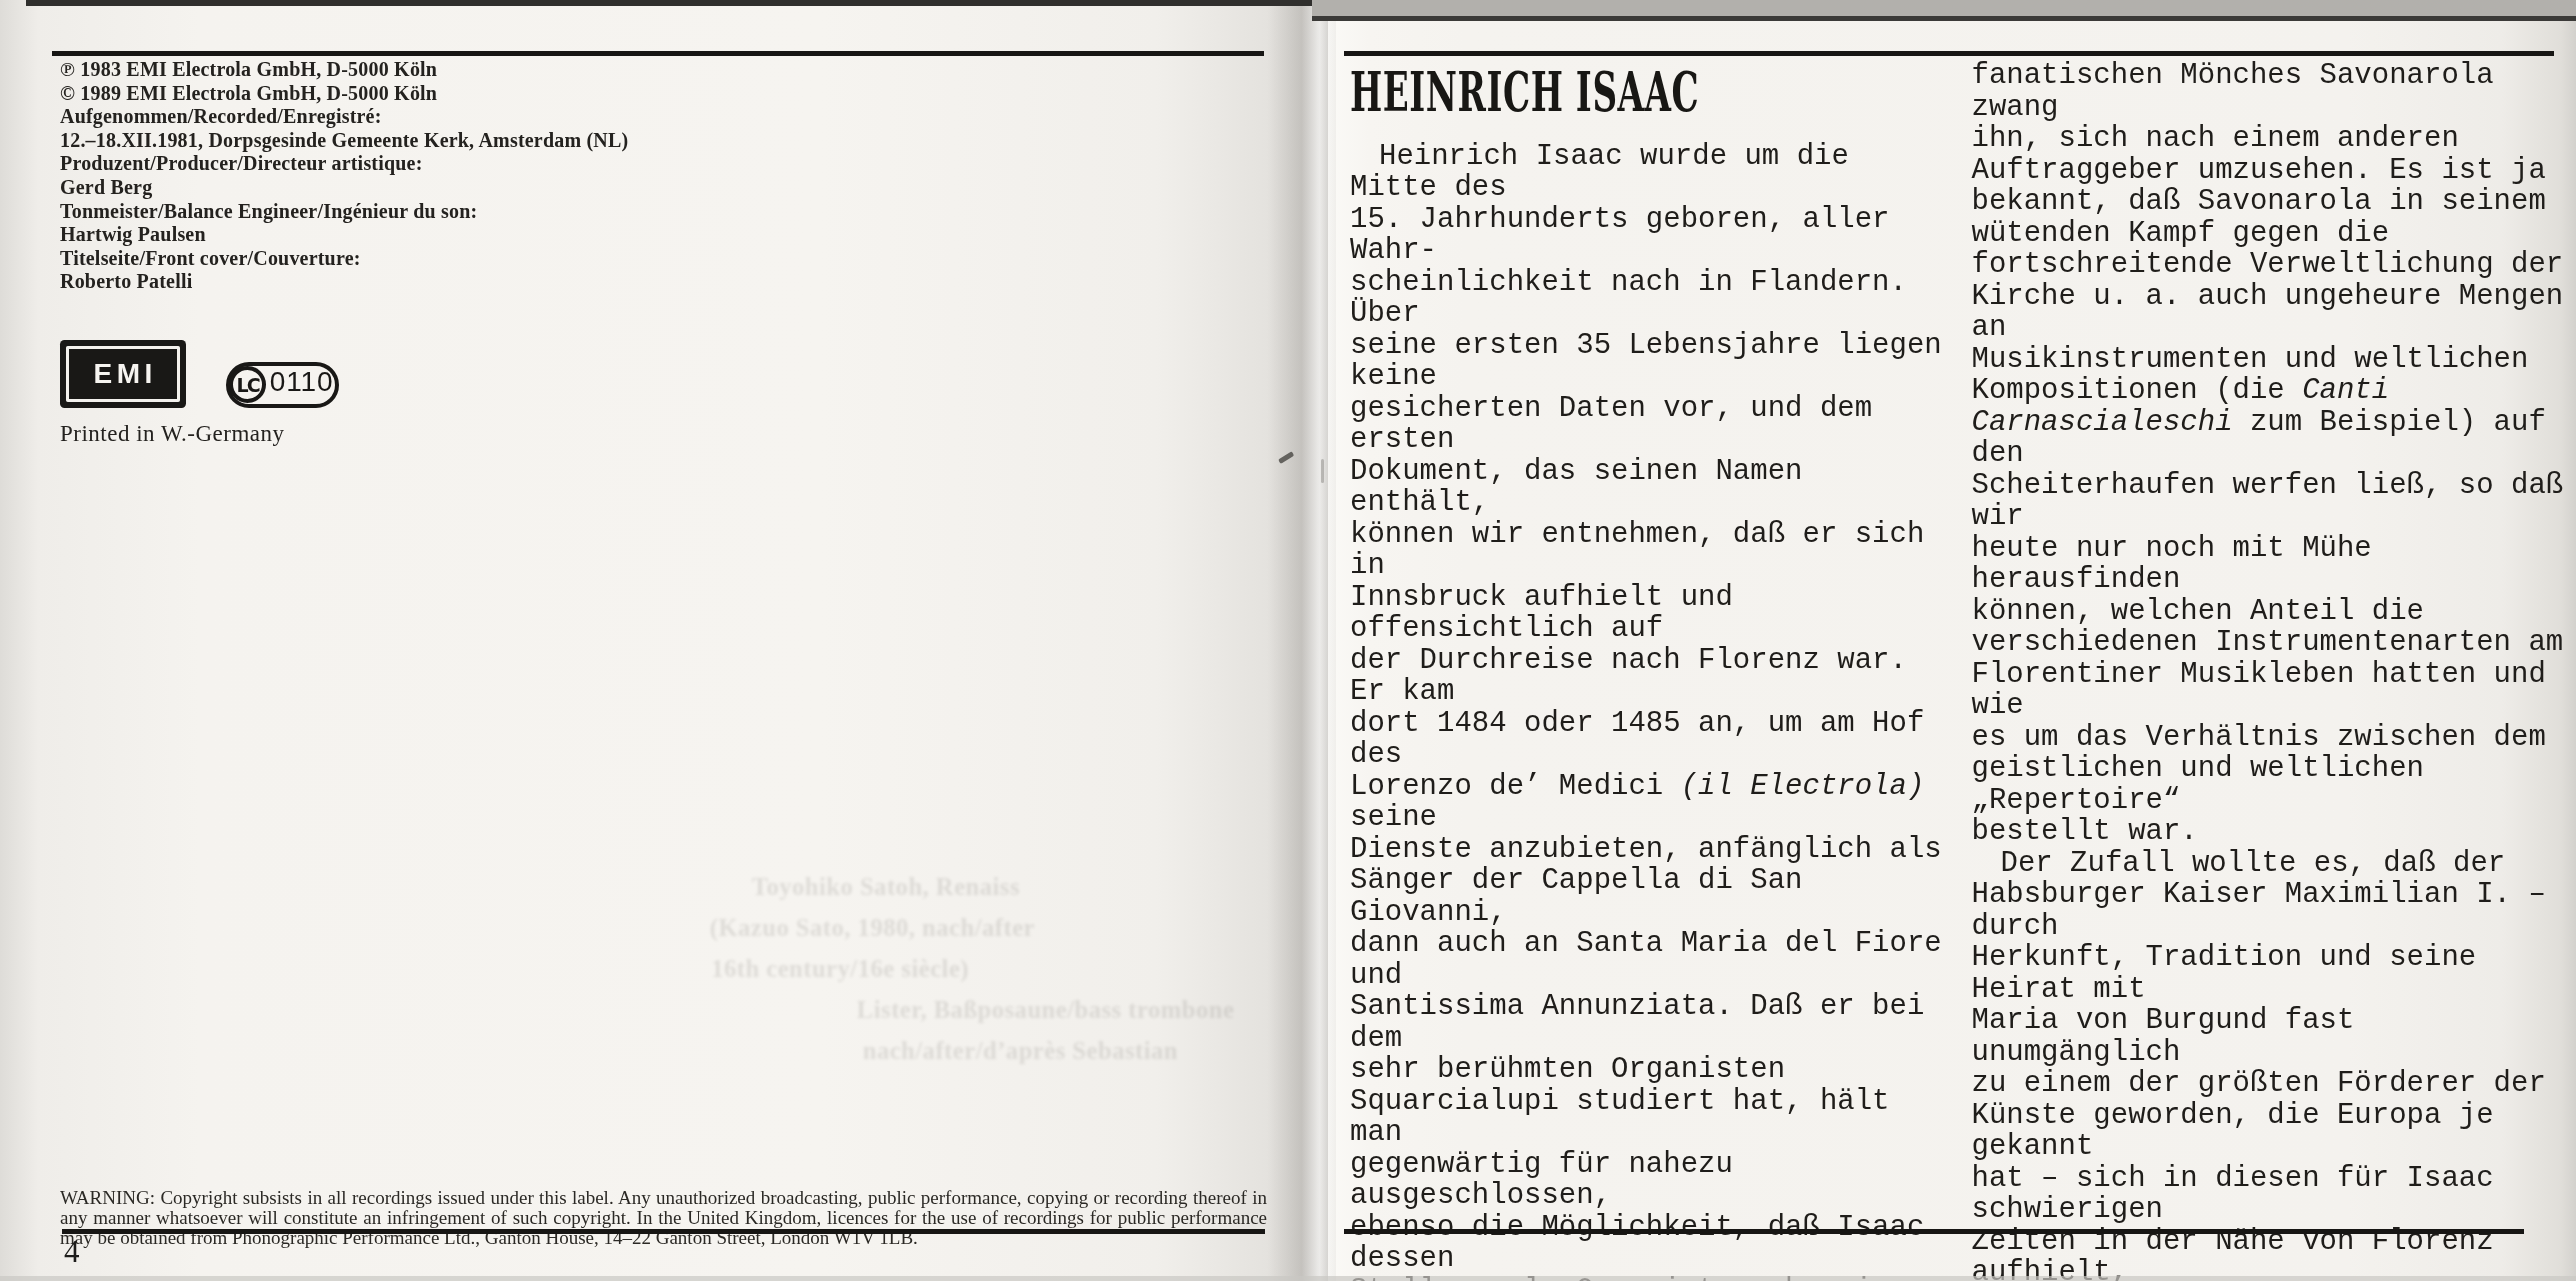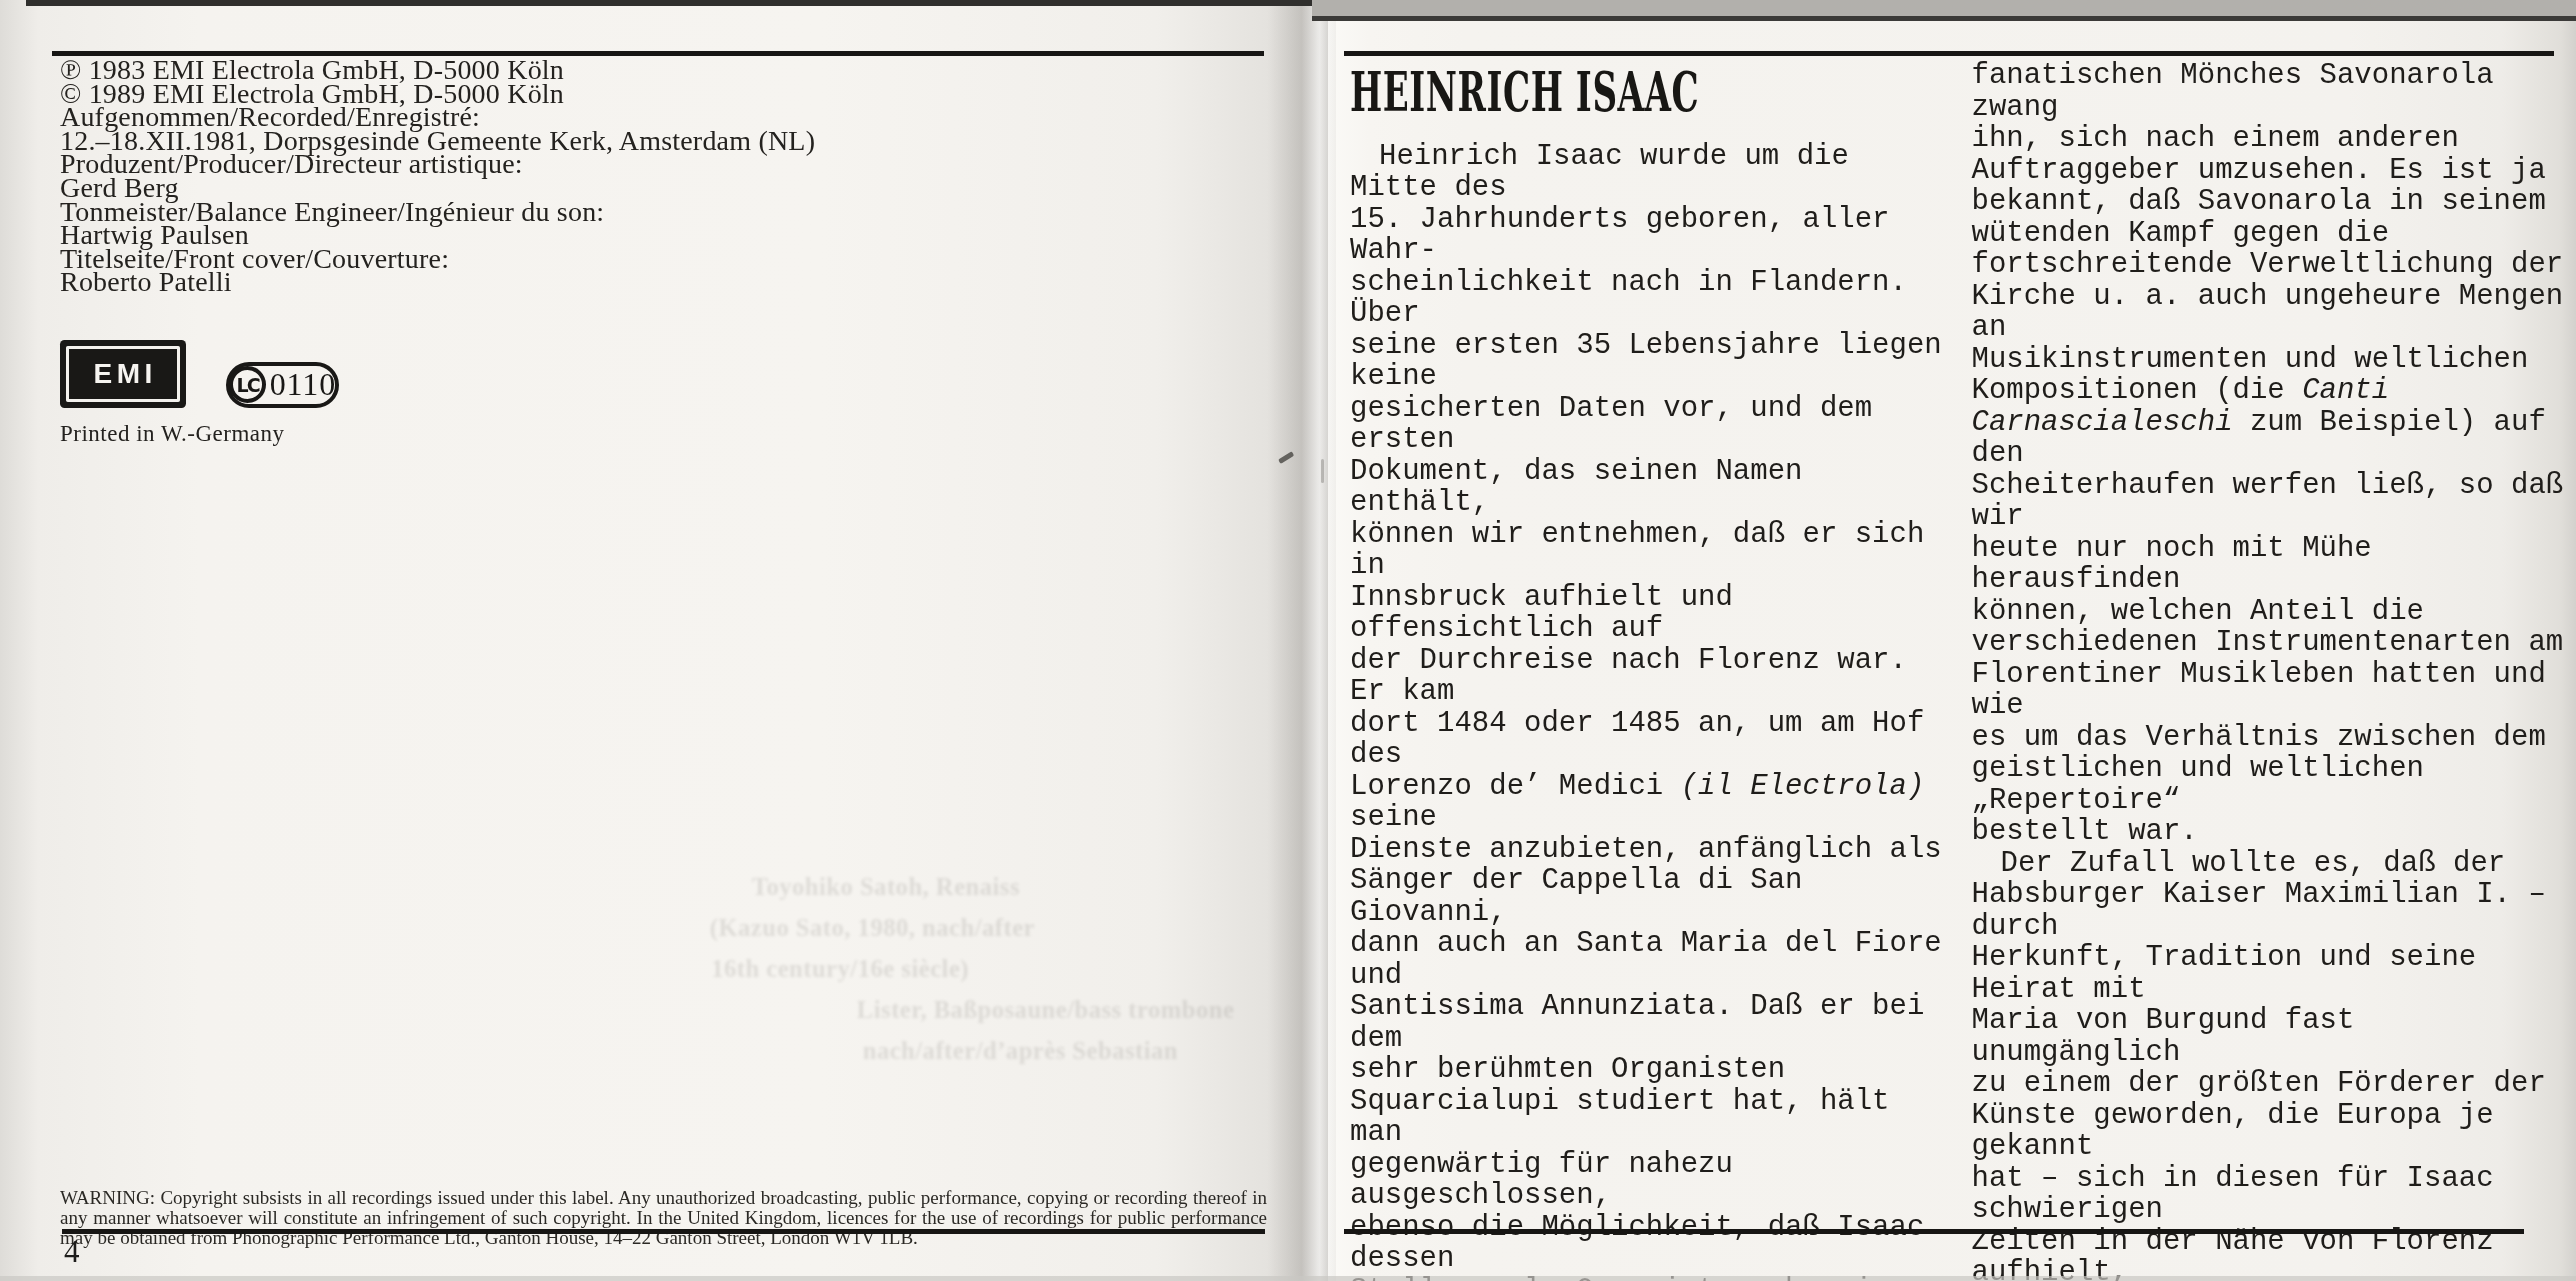--- a/index.html
+++ b/index.html
@@ -26,35 +26,35 @@
   .edge-bottom{position:absolute;left:0;right:0;bottom:0;height:5.5px;background:#c9c7c3;opacity:.7;}
 
   
   .rule{position:absolute;height:4.5px;background:#171614;}
   .rule-top-left{left:52px;top:51px;width:1212px;}
   .rule-bottom-left{left:62px;top:1229px;width:1203px;}
   .rule-top-right{left:16.4px;top:51px;width:1210px;}
   .rule-bottom-right{left:16.4px;top:1229px;width:1180px;}
 
   
-  .credits{position:absolute;left:60px;top:58px;font-size:28px;line-height:23.6px;
-           white-space:pre-line;color:#24221f;letter-spacing:0.2px;}
+  .credits{position:absolute;left:60px;top:58px;font-size:20px;line-height:23.6px;
+           white-space:pre-line;color:#24221f;letter-spacing:0.2px;font-weight:bold;}
 
   .emi-logo{position:absolute;left:60px;top:340px;width:126px;height:68px;background:#191816;
             border-radius:4.5px;display:flex;align-items:center;justify-content:center;}
   .emi-frame{position:absolute;inset:6.4px;border:3.6px solid #f3f1ed;border-radius:1.8px;}
   .emi-text{position:relative;color:#f6f4f0;font-family:"Liberation Sans",sans-serif;
             font-weight:bold;font-size:28px;letter-spacing:4.5px;padding-left:4.5px;}
 
   .lc-badge{position:absolute;left:226px;top:362px;width:113px;height:46px;box-sizing:border-box;
             border:4.5px solid #191816;border-radius:25.5px;display:flex;align-items:flex-start;background:transparent;}
   .lc-circle{width:37px;height:37px;box-sizing:border-box;border:4.5px solid #191816;border-radius:50%;
              display:flex;align-items:center;justify-content:center;margin-left:-0.9px;flex:none;
              font-family:"DejaVu Sans",sans-serif;font-weight:bold;font-size:19px;letter-spacing:-1.8px;color:#191816;}
-  .lc-code{font-family:Liberation Serif, serif;font-size:32px;color:#191816;margin-left:3.6px;letter-spacing:0.9px;}
+  .lc-code{font-family:Liberation Sans, sans-serif;font-size:28px;color:#191816;margin-left:3.6px;letter-spacing:0.9px;}
 
   .printed-note{position:absolute;left:60px;top:421px;font-size:23px;letter-spacing:0.5px;color:#24221f;}
 
   .ghost{position:absolute;left:328px;top:866px;width:919px;text-align:right;
          color:#57534c;opacity:.15;filter:blur(1.5px);font-size:24.6px;font-weight:600;letter-spacing:0.5px;}
   .ghost .gl{line-height:41px;}
   .ghost .gl:nth-child(1){margin-right:227px;}
   .ghost .gl:nth-child(2){margin-right:212px;}
   .ghost .gl:nth-child(3){margin-right:278px;}
   .ghost .gl:nth-child(4){margin-right:12.7px;}

